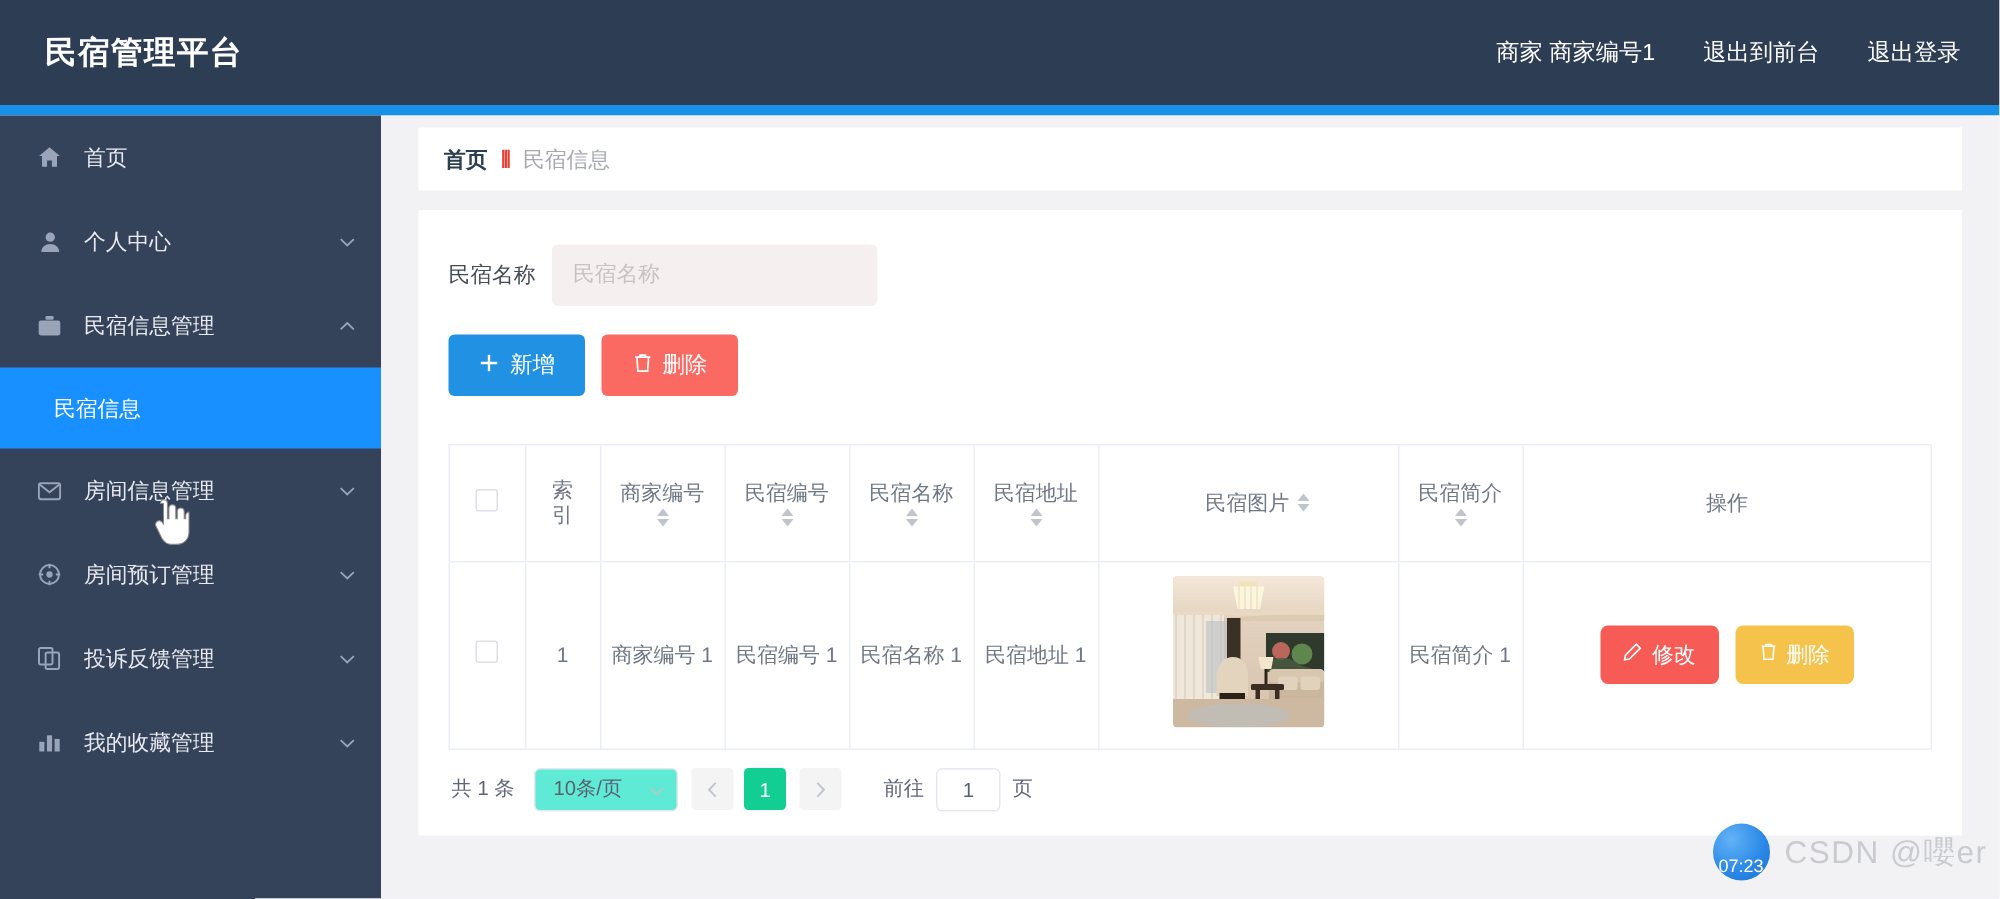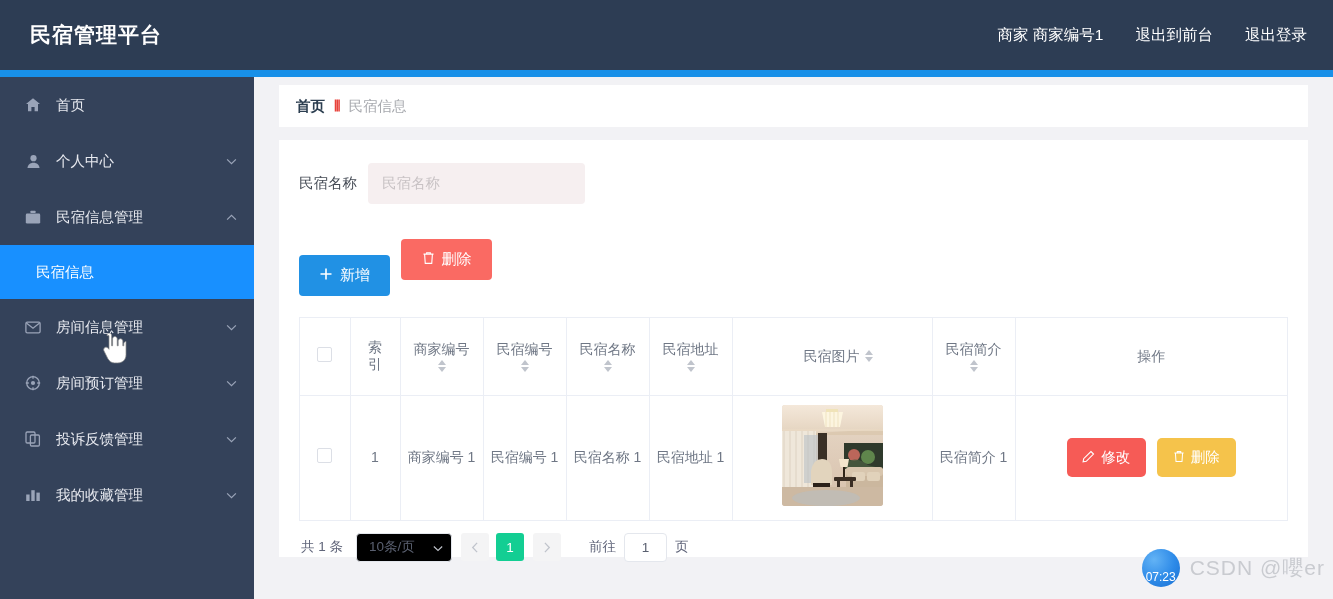--- a/index.html
+++ b/index.html
@@ -127,25 +127,25 @@
   }
 
   .action-row { display: flex; align-items: center; margin-top: 19px; }
   .btn-add, .btn-del-top {
     height: 41px; min-width: 91px;
     border: none; border-radius: 4px;
     color: #fff; font-size: 15px; cursor: pointer;
     display: inline-flex; align-items: center; justify-content: center; gap: 7px;
     font-family: "Liberation Sans", sans-serif;
   }
-  .btn-add { background: #2191e4; margin-top: 32px; }
+  .btn-add { background: #2191e4; }
   .btn-del-top { background: #fa6a63; margin-left: 11px; }
 
   
-  .tbl-wrap { margin-top: 21px; border: 1px solid #ebeef5; border-bottom: none; }
+  .tbl-wrap { margin-top: 32px; border: 1px solid #ebeef5; border-bottom: none; }
   table.grid { width: 100%; border-collapse: collapse; table-layout: fixed; }
   table.grid th, table.grid td {
     border-right: 1px solid #ebeef5;
     border-bottom: 1px solid #ebeef5;
     text-align: center;
     vertical-align: middle;
     font-weight: normal;
     font-size: 14px;
     color: #6f7785;
   }
@@ -193,21 +193,21 @@
     display: flex; align-items: center;
     height: 53px; padding-left: 2px;
     font-size: 13.5px; color: #60657a;
   }
   .pg-total { margin-right: 13px; }
   .pg-select {
     width: 96px; height: 29px;
     border: 1px solid #e4e7ed; border-radius: 4px;
     display: flex; align-items: center; justify-content: space-between;
     padding: 0 8px 0 12px;
-    color: #5a6070; background: #000000; cursor: pointer;
+    color: #5a6070; background: #5eead4; cursor: pointer;
   }
   .pg-arrow {
     width: 28px; height: 28px; margin-left: 9px;
     background: #f4f4f5; border-radius: 3px;
     display: inline-flex; align-items: center; justify-content: center;
     color: #c0c4cc; font-size: 13px; cursor: pointer;
   }
   .pg-num {
     width: 28px; height: 28px; margin-left: 7px;
     background: #13ce93; color: #fff; border-radius: 3px;

